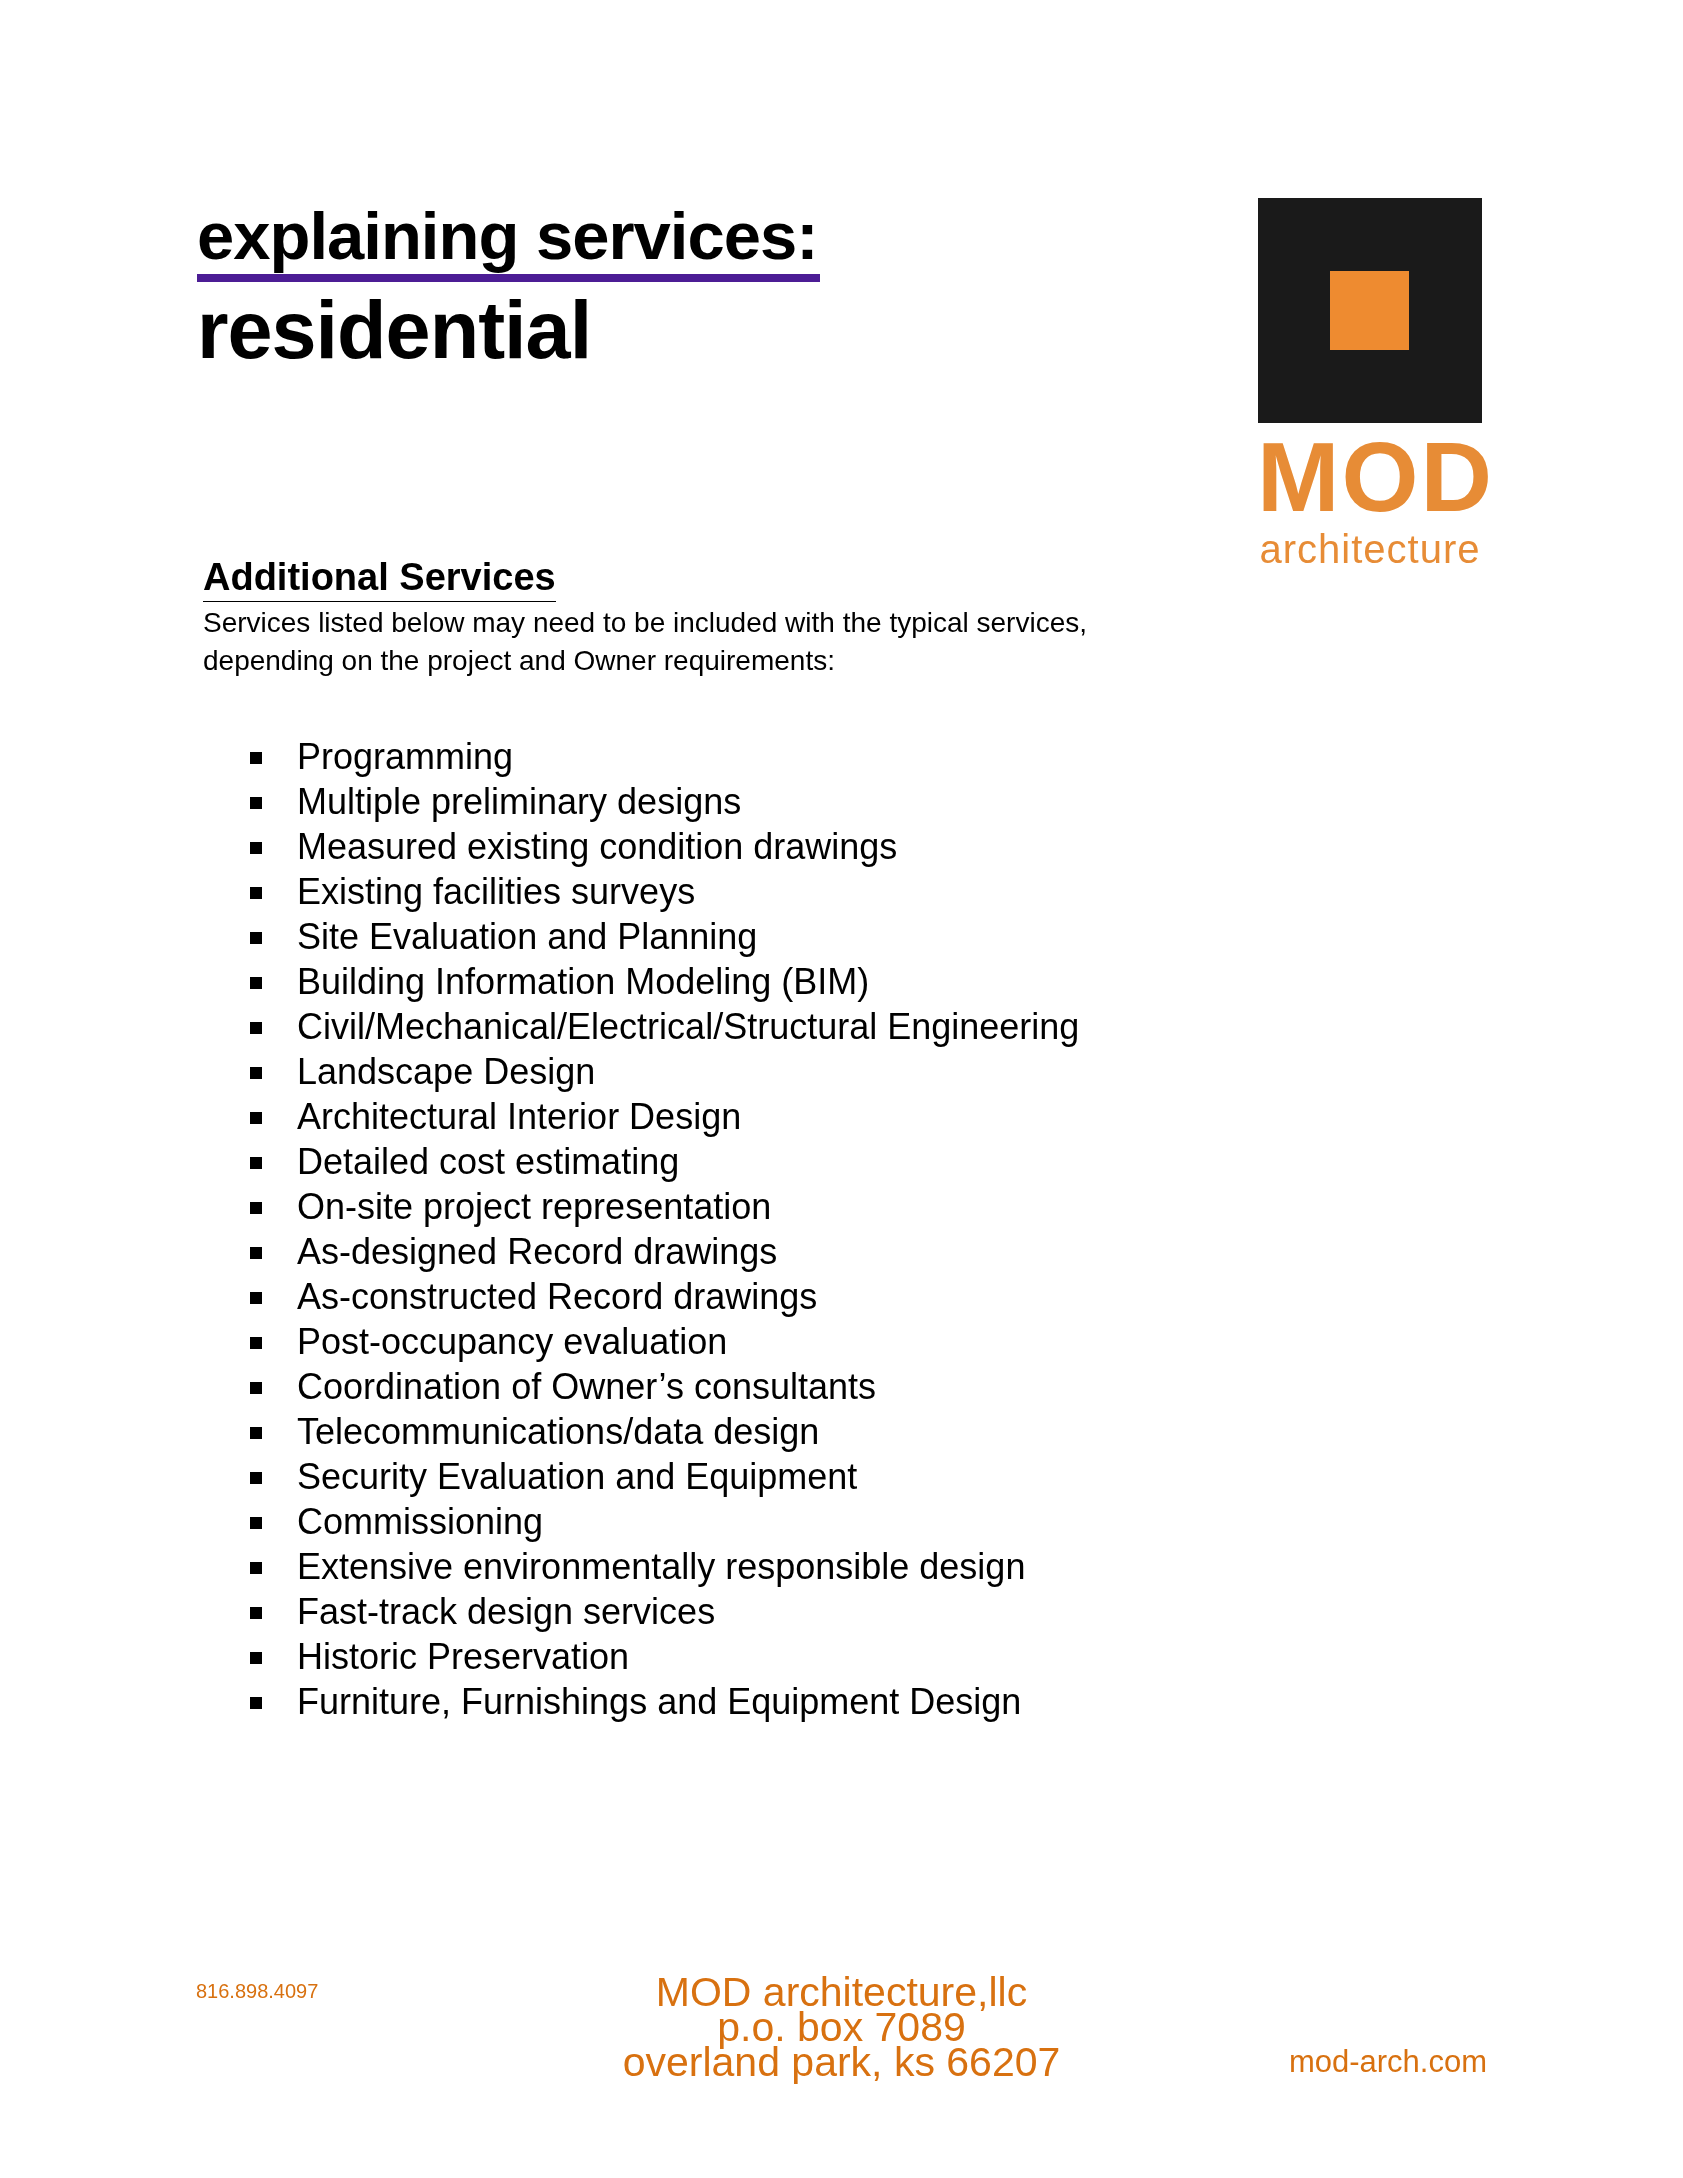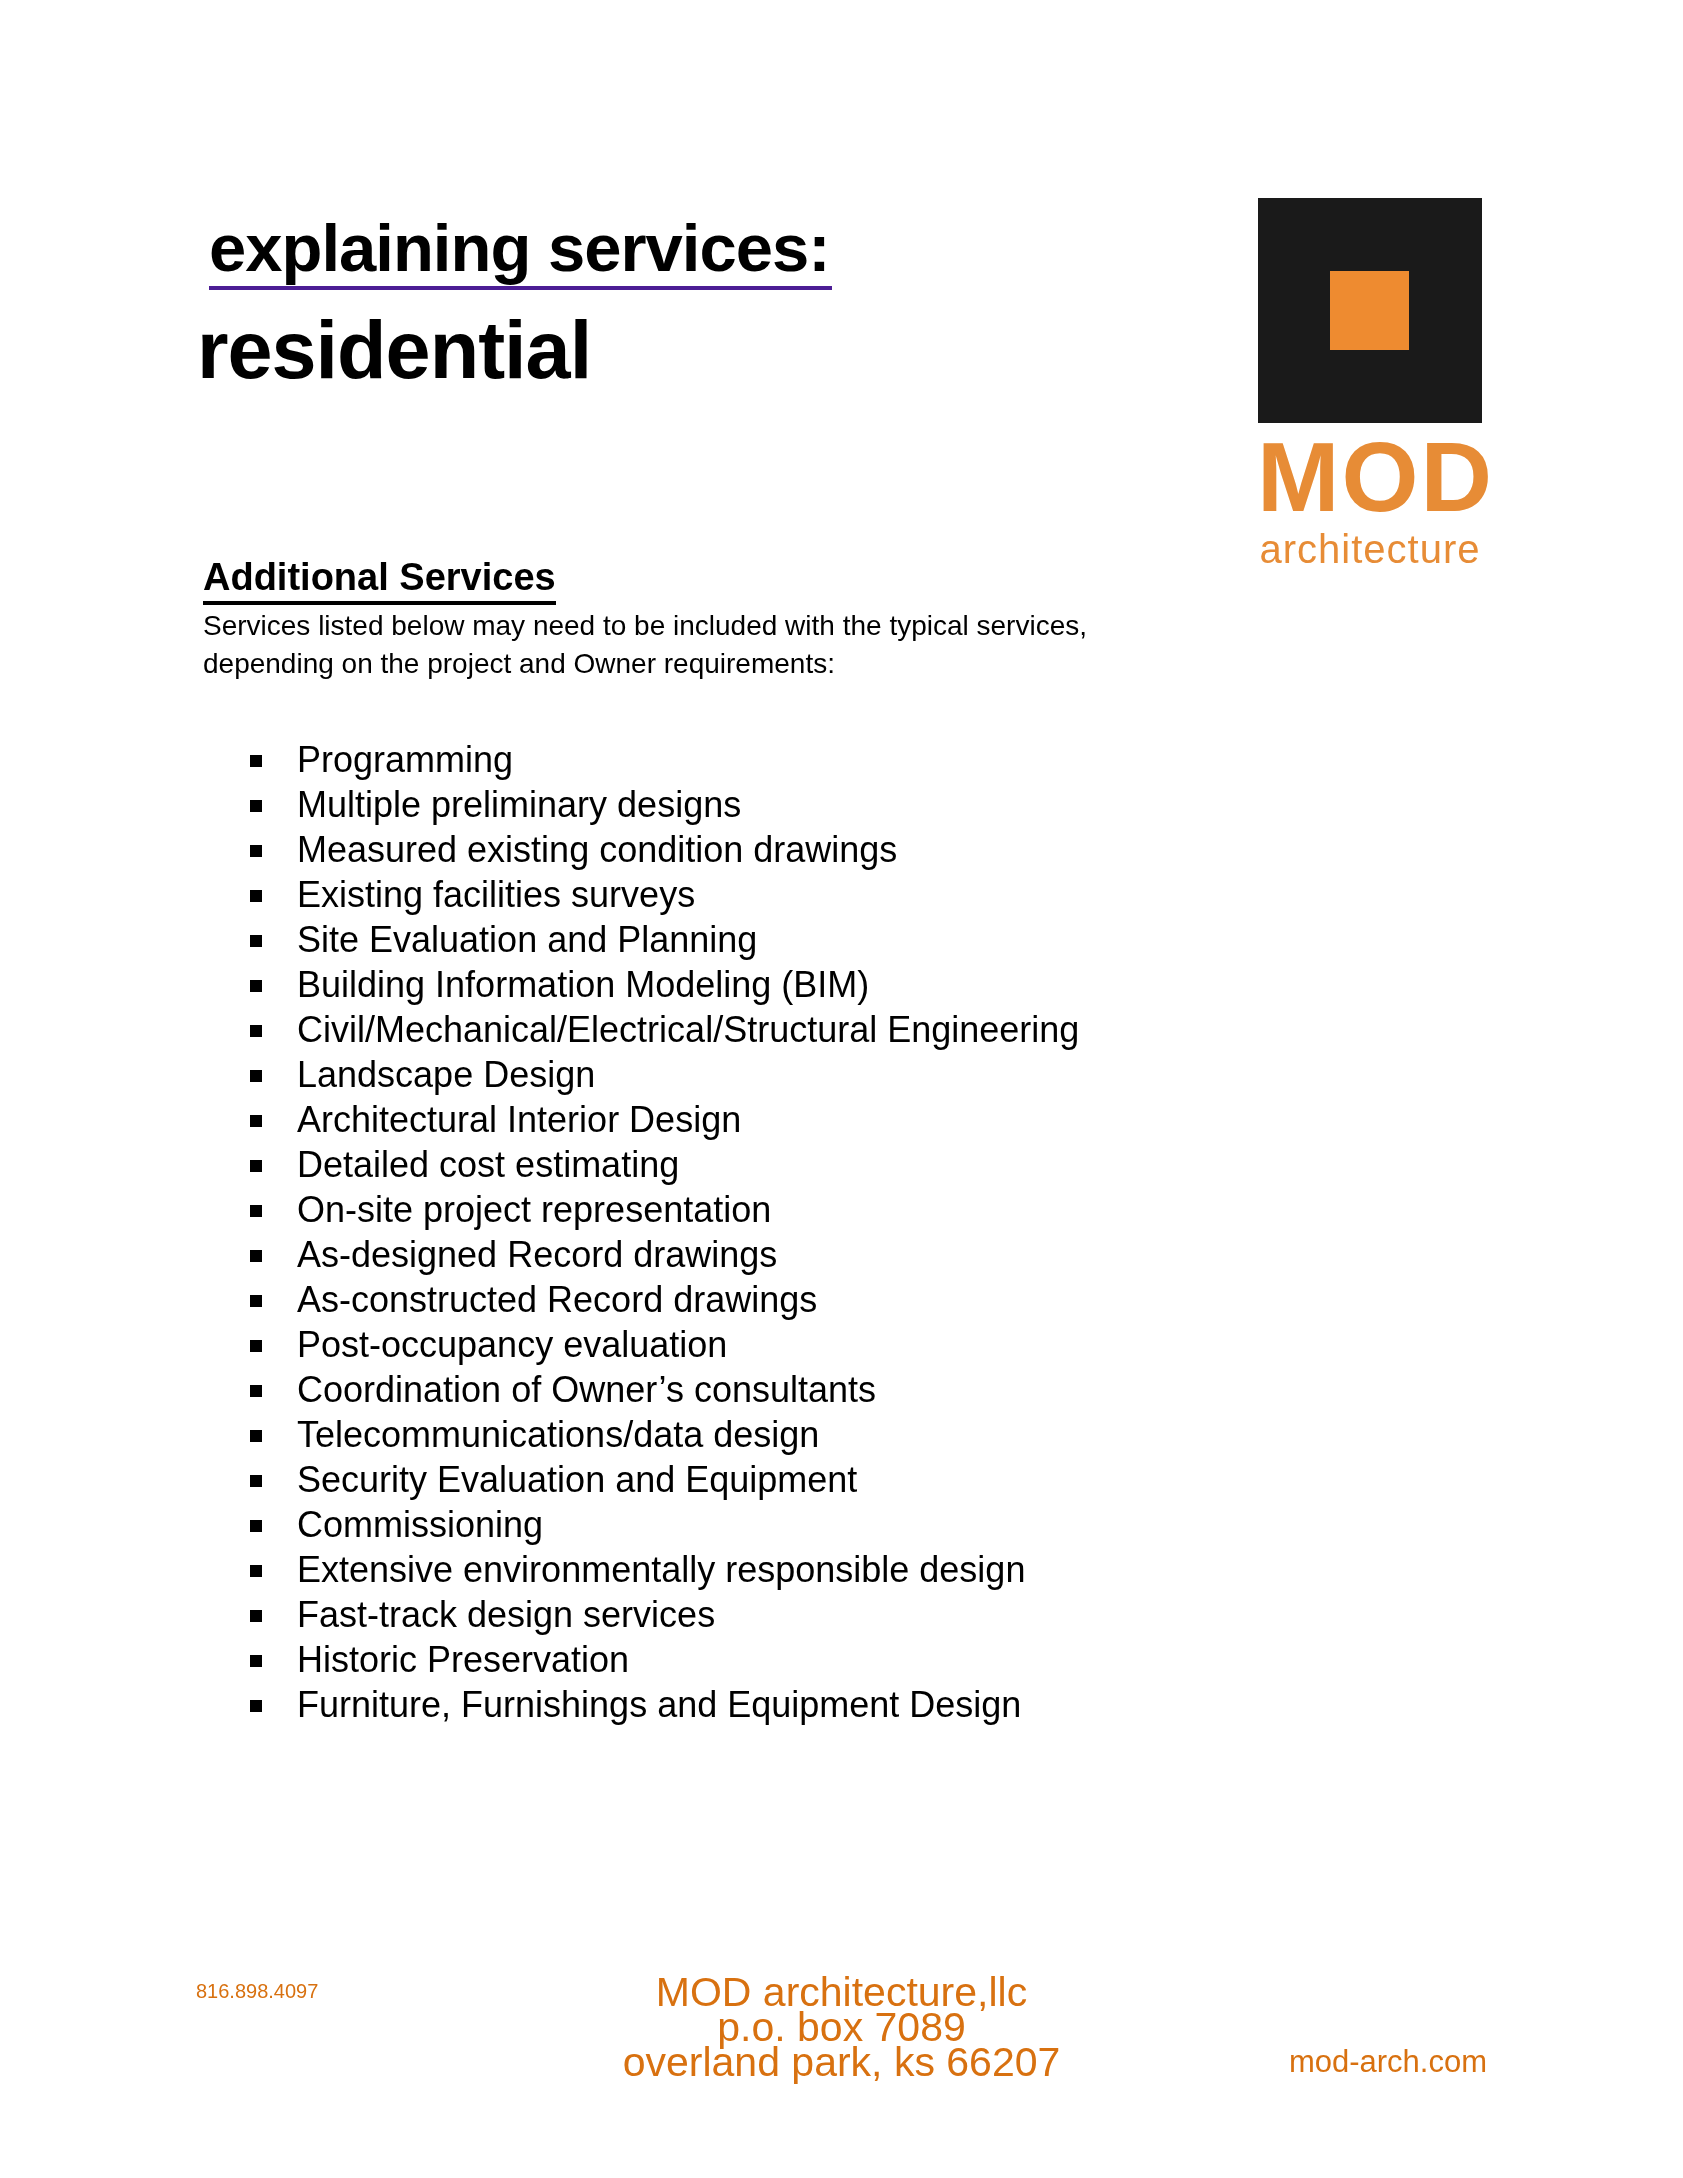--- a/index.html
+++ b/index.html
@@ -3,35 +3,35 @@
 <meta charset="utf-8">
 <style>
   html,body{margin:0;padding:0;background:#fff;}
   .page{
     position:relative;width:1683px;height:2178px;background:#ffffff;overflow:hidden;
     font-family:"Liberation Sans", sans-serif;color:#000;
   }
   
   .title-block{position:absolute;left:197px;top:198px;}
   .title-line1{
-    margin:12px;display:inline-block;font-size:67px;font-weight:bold;line-height:1.12;
-    border-bottom:4px solid #4c1d95;padding-bottom:1px;padding-right:2px;letter-spacing:-1px;
+    margin:0;display:inline-block;font-size:67px;font-weight:bold;line-height:1.12;
+    border-bottom:8px solid #4c1d95;padding-bottom:1px;padding-right:2px;letter-spacing:-1px;
   }
   .title-line2{margin:6px 0 2px 0;font-size:81px;font-weight:bold;line-height:1.05;letter-spacing:-1px;}
   
   .logo{position:absolute;left:1257px;top:198px;width:226px;text-align:center;}
   .logo-box{position:relative;width:224px;height:225px;background:#1a1a1a;margin:0 auto;}
   .logo-orange{position:absolute;left:72px;top:73px;width:79px;height:79px;background:#ee8b30;}
   .logo-mod{font-size:99px;font-weight:bold;color:#e78c36;line-height:1;margin-top:4px;letter-spacing:2px;}
   .logo-arch{font-size:40px;color:#e78c36;line-height:1.05;margin-top:2px;letter-spacing:1px;}
   
   .content{position:absolute;left:203px;top:557px;}
   .section-heading{
     margin:0;display:inline-block;font-size:38px;font-weight:bold;line-height:1.1;
-    border-bottom:4px solid #000000;padding-bottom:2px;
+    border-bottom:1px solid #000000;padding-bottom:2px;
   }
   .intro{margin-top:2px;font-size:28px;line-height:38px;}
   .intro div{white-space:nowrap;}
   ul.services{list-style:none;margin:54px 0 0 0;padding:0;}
   ul.services li{
     position:relative;height:45px;line-height:45px;font-size:36px;
     padding-left:94px;white-space:nowrap;
   }
   ul.services .bullet{
     position:absolute;left:47px;top:18px;width:12px;height:12px;background:#000;display:block;

